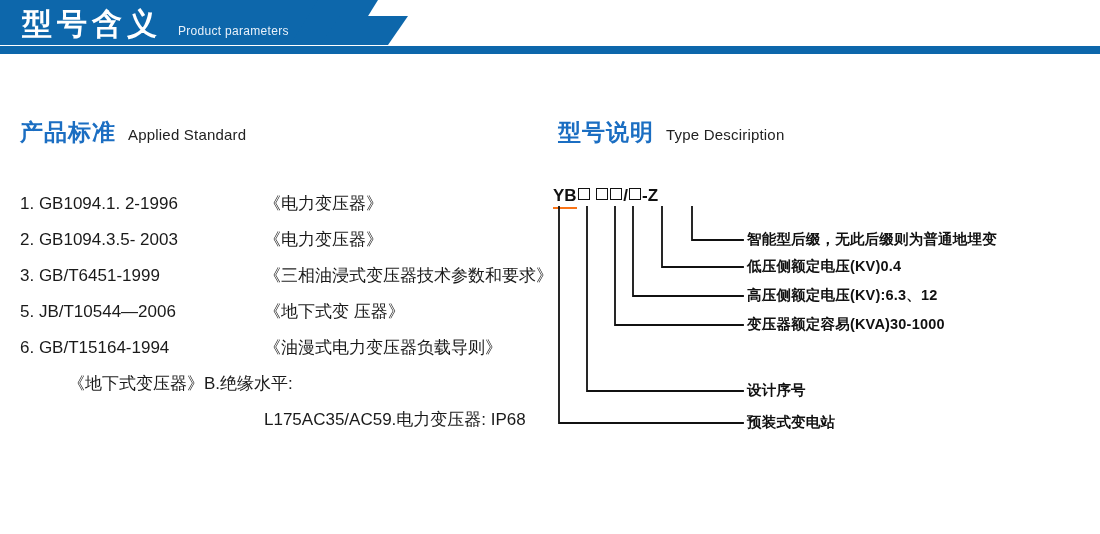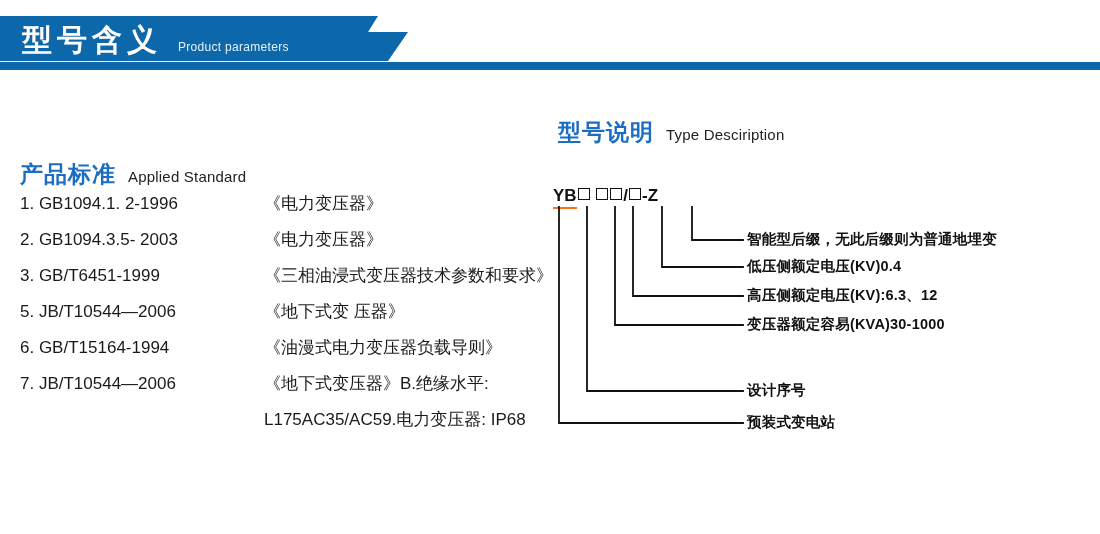--- a/index.html
+++ b/index.html
@@ -12,21 +12,21 @@
     background: #ffffff;
     font-family: "Liberation Sans", "DejaVu Sans", sans-serif;
     overflow: hidden;
     position: relative;
   }
 
   
   #banner {
     position: absolute;
     left: 0;
-    top: 16px;
+    top: 0;
     width: 1100px;
     height: 54px;
     border-radius: 23px;
   }
   #banner-bg {
     position: absolute;
     left: 0;
     top: 0;
     width: 1100px;
     height: 54px;
@@ -62,21 +62,21 @@
     font-weight: bold;
     color: #1b6ec2;
     letter-spacing: 1px;
   }
   .sh-en {
     font-size: 15px;
     color: #222222;
     margin-left: 12px;
     letter-spacing: 0.2px;
   }
-  #head-standard { left: 20px; top: 117px; margin-top: 42px; }
+  #head-standard { left: 20px; top: 117px; }
   #head-type { left: 558px; top: 117px; }
 
   
   #standards {
     position: absolute;
     left: 20px;
     top: 192px;
     width: 540px;
   }
   .std-row {
@@ -181,21 +181,20 @@
   </div>
   <div class="std-row">
     <span class="std-code">5. JB/T10544—2006</span>
     <span class="std-name">《地下式变 压器》</span>
   </div>
   <div class="std-row">
     <span class="std-code">6. GB/T15164-1994</span>
     <span class="std-name">《油漫式电力变压器负载导则》</span>
   </div>
   <div class="std-row">
-    <span class="std-code">7. JB/T10544—2006</span>
     <span class="std-name">《地下式变压器》B.绝缘水平:</span>
   </div>
   <div class="std-row cont">
     <span class="std-code"></span>
     <span class="std-name">L175AC35/AC59.电力变压器: IP68</span>
   </div>
 </div>
 
 <div id="typediag">
 

